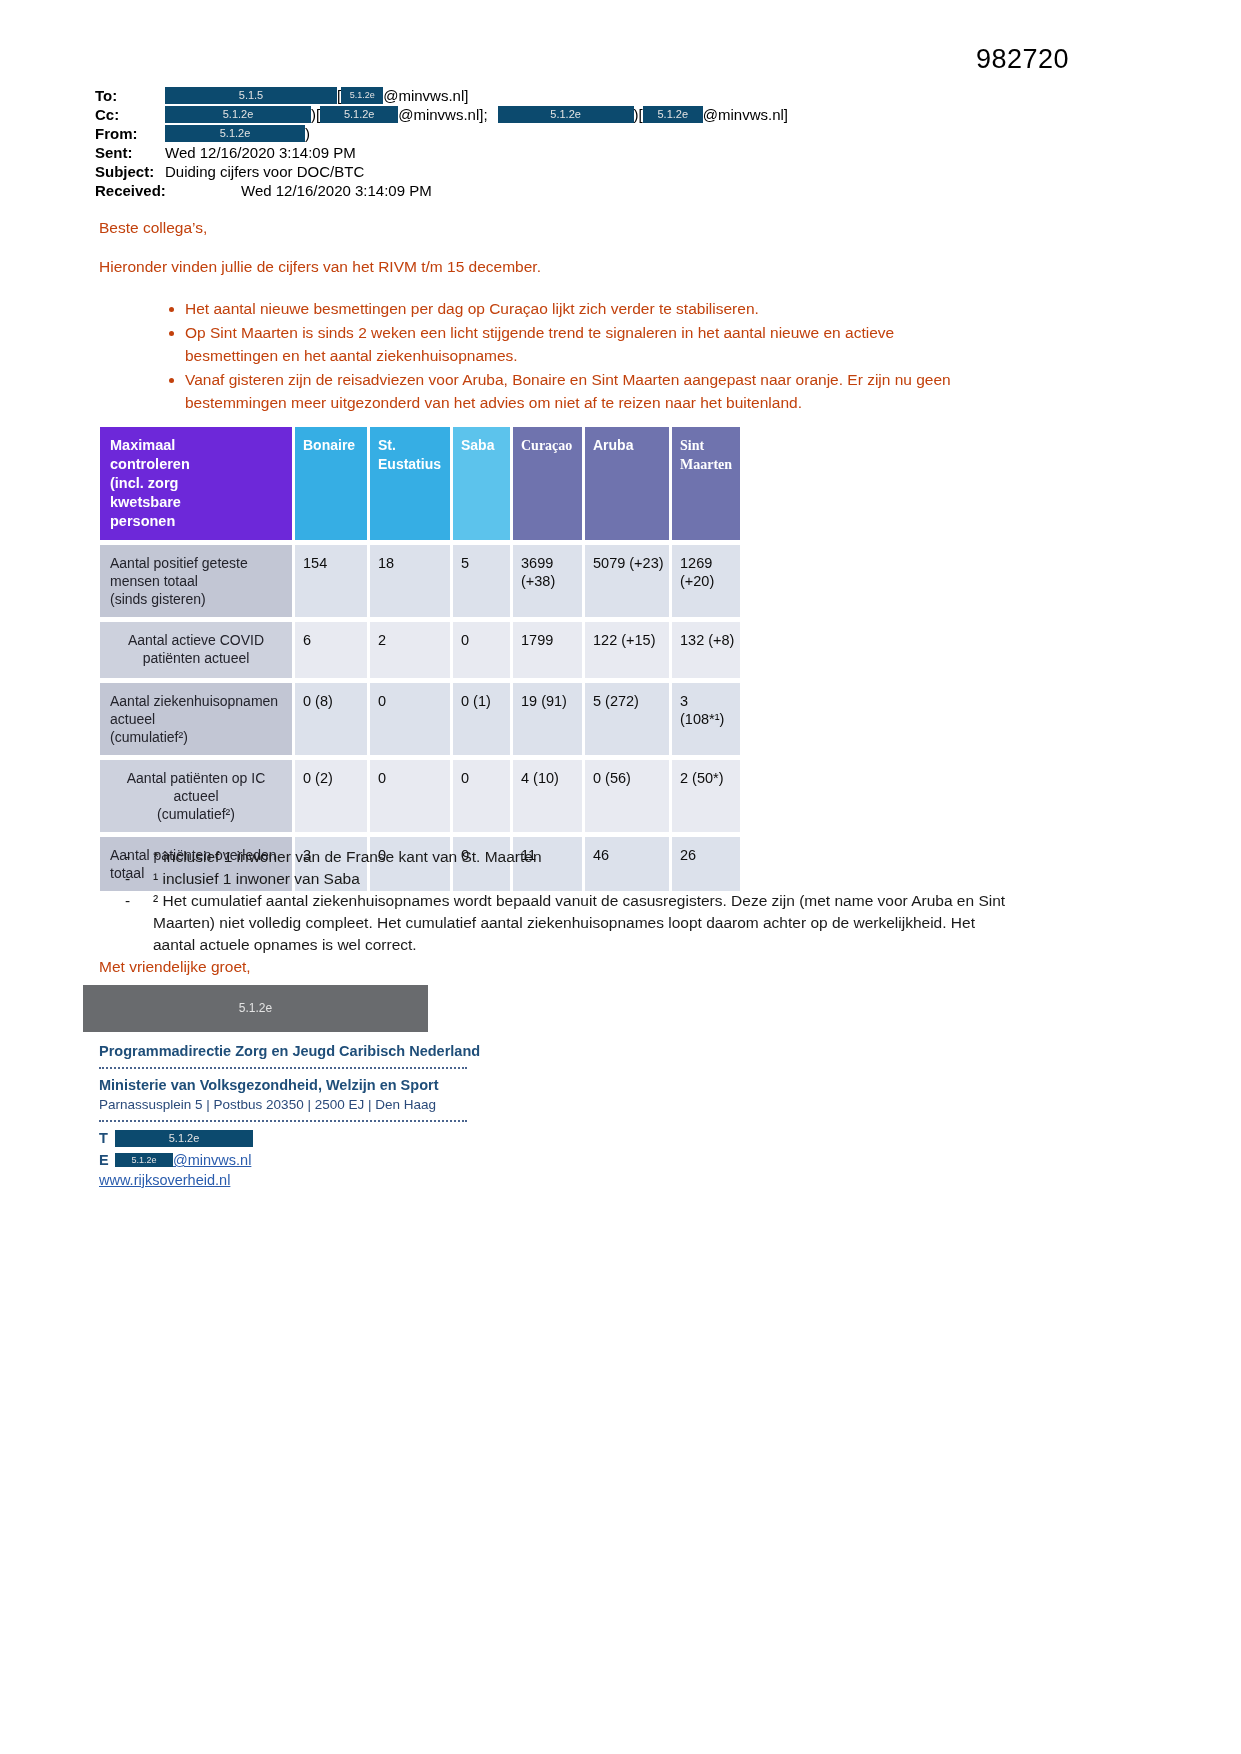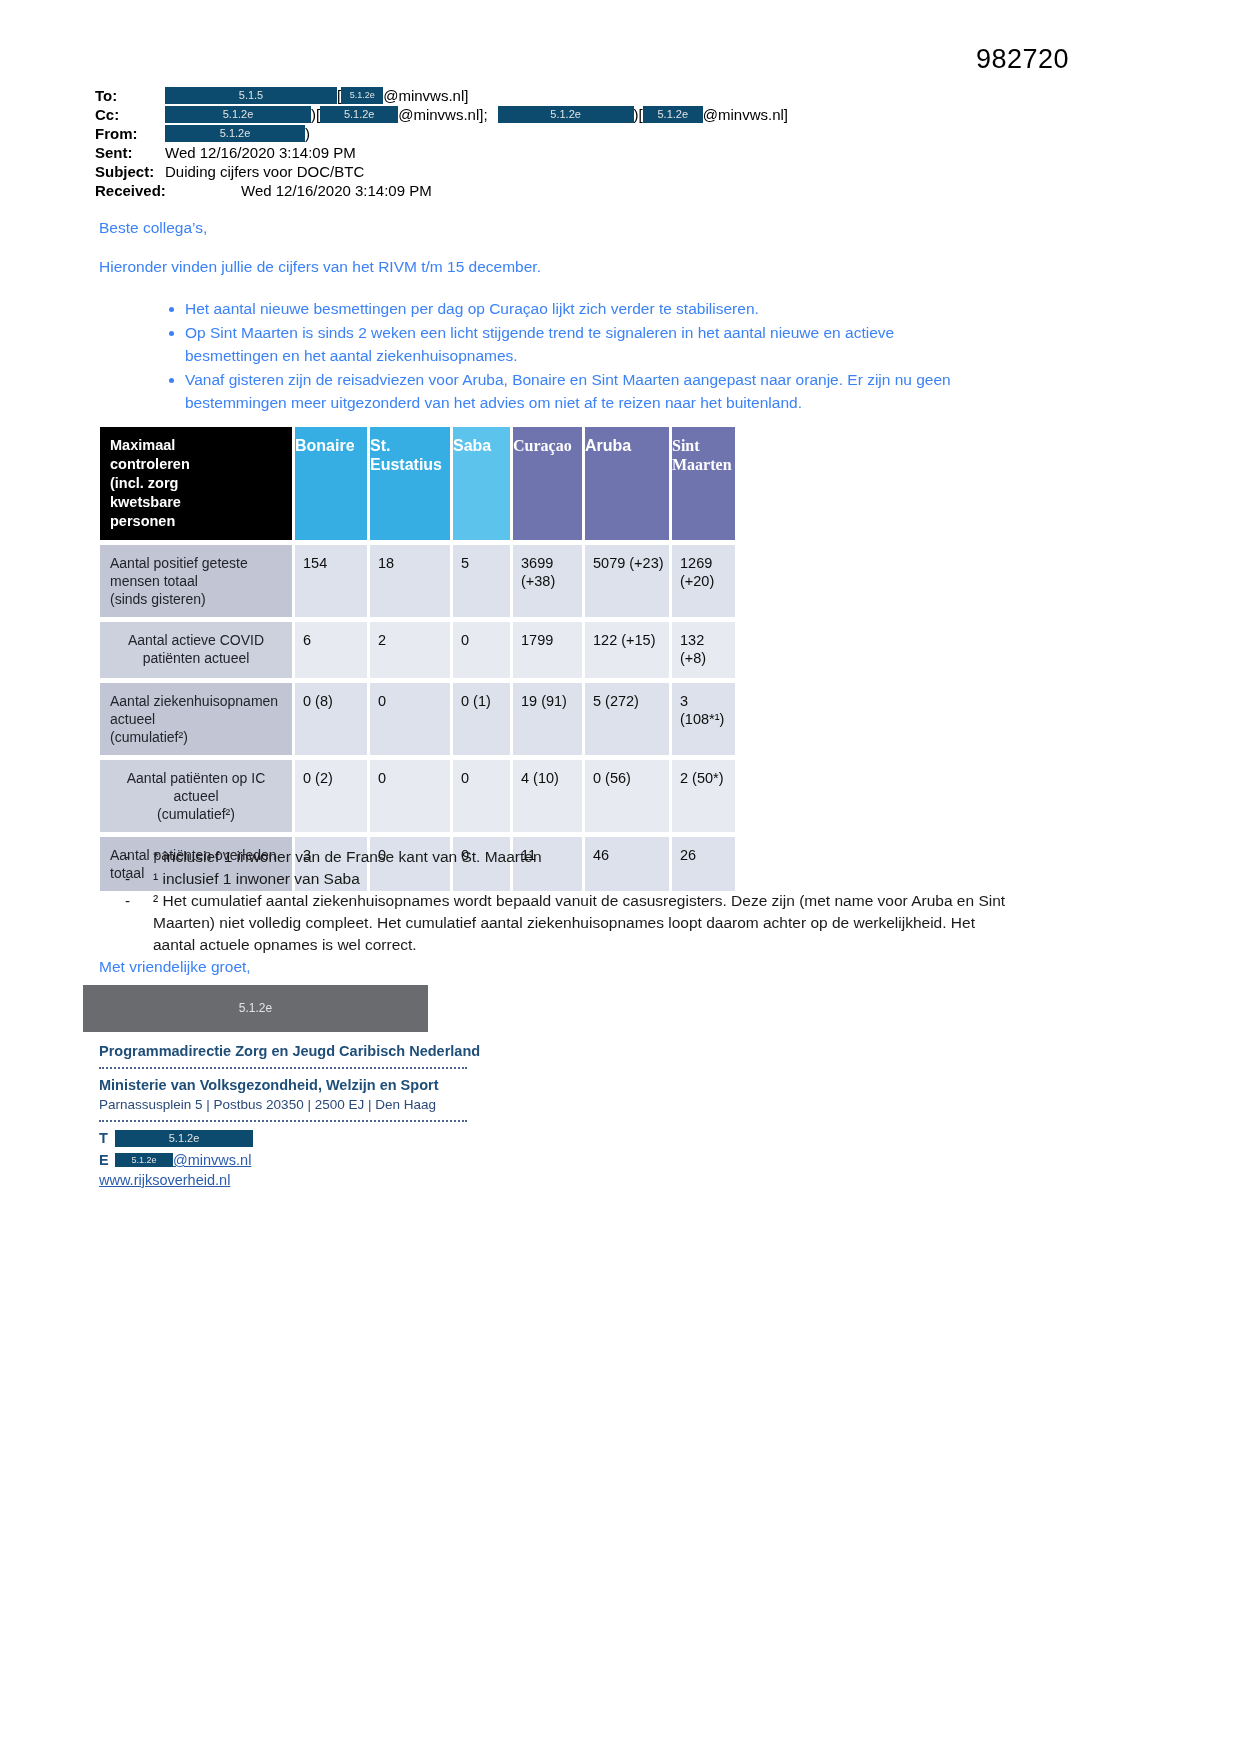--- a/index.html
+++ b/index.html
@@ -20,33 +20,33 @@
             font-size:11px; height:17px; line-height:17px; overflow:hidden; flex-shrink:0; }
   .rd-to-1 { width:172px; }
   .rd-xs   { width:42px; font-size:9px; }
   .rd-cc-1 { width:146px; }
   .rd-cc-2 { width:78px; }
   .rd-cc-3 { width:136px; margin-left:10px; }
   .rd-cc-4 { width:60px; }
   .rd-from { width:140px; }
 
   
-  .blue { color:#3b82f6; }
+  .blue { color:#c2410c; }
   .greeting { position:absolute; left:99px; top:219px; font-size:15.5px; }
   .intro    { position:absolute; left:99px; top:258px; font-size:15.5px; }
   .bullets  { position:absolute; left:155px; top:297px; font-size:15.5px; }
   .bullets ul { list-style:disc; padding-left:30px; width:835px; }
   .bullets li { line-height:23px; margin-bottom:1px; }
 
   
   .stats { position:absolute; left:97px; top:422px; border-collapse:separate; border-spacing:3px 5px; }
   .stats th, .stats td { vertical-align:top; text-align:left; }
-  .corner { width:192px; background:#000000; color:#fff; font-weight:700; font-size:14.5px;
+  .corner { width:192px; background:#6d28d9; color:#fff; font-weight:700; font-size:14.5px;
             padding:9px 10px; line-height:19px; }
-  .col { color:#fff; font-weight:700; font-size:16px; padding:9px 0; line-height:19px; }
+  .col { color:#fff; font-weight:700; font-size:14px; padding:9px 8px; line-height:19px; }
   .col-blue   { background:#36AEE4; }
   .col-saba   { background:#5CC3EC; }
   .col-purple { background:#6F73AE; }
   .w-bonaire { width:72px; } .w-ste { width:80px; } .w-saba { width:57px; }
   .w-cur { width:69px;font-family:Liberation Serif, serif; } .w-aruba { width:84px; } .w-sm { width:63px;font-family:Liberation Serif, serif; }
   .rowlabel { background:#C2C6D4; color:#23232b; font-size:14px; padding:9px 10px; line-height:18px; }
   .rowlabel .txt { white-space:pre-line; }
   tr.alt .rowlabel { background:#CDD1DD;text-align:center; }
   .val { background:#DCE1EB; font-size:14.5px; color:#0d0d0d; padding:9px 4px 9px 8px; line-height:18px; }
   tr.alt .val { background:#E8EAF1; }

